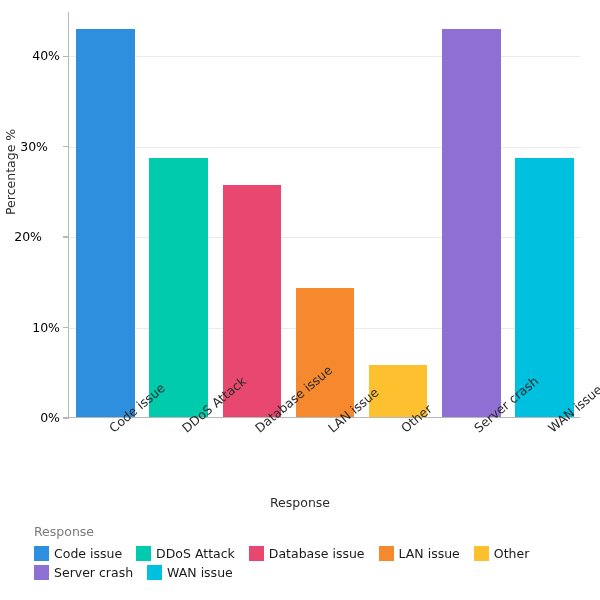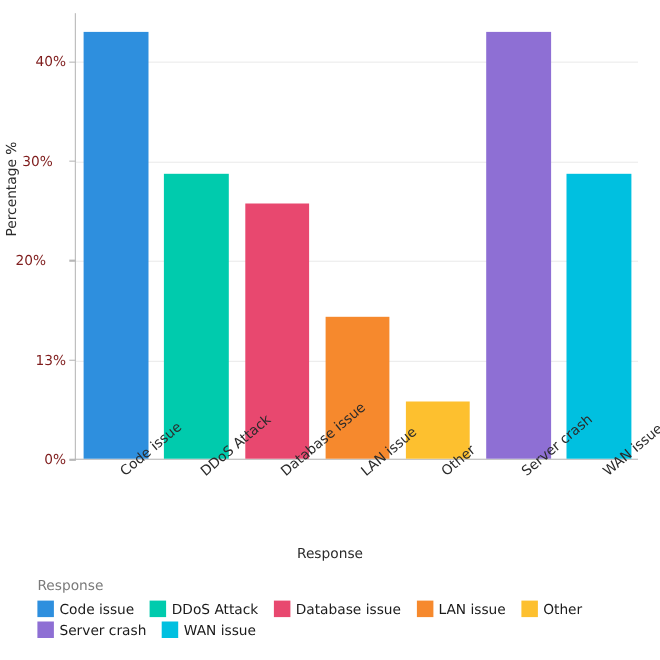--- a/index.html
+++ b/index.html
@@ -58,21 +58,21 @@
     position: absolute;
     bottom: 0;
   }
 
   
   .ytick-label {
     position: absolute;
     right: 602px;      
     text-align: right;
     font-size: 12.5px;
-    color: #7f1d1d;
+    color: #000000;
     white-space: nowrap;
   }
   .y-axis-title {
     position: absolute;
     left: 2px;
     top: 215px;
     transform: translateY(-50%) rotate(-90deg);
     transform-origin: left center;
     font-size: 12.5px;
     color: #2b2b2b;
@@ -145,21 +145,21 @@
 <body>
 
 <div id="chart-root">
 
   <div class="y-axis-title-wrap">
     <div class="y-axis-title">Percentage %</div>
   </div>
 
   <div id="ytick-labels">
       <div class="ytick-label" style="left: 22px; width: 38px; top: 410px;">0%</div>
-      <div class="ytick-label" style="left: 22px; width: 38px; top: 319.577px;">13%</div>
+      <div class="ytick-label" style="left: 22px; width: 38px; top: 319.577px;">10%</div>
       <div class="ytick-label" style="left: 4px; width: 38px; top: 229.154px;">20%</div>
       <div class="ytick-label" style="left: 10px; width: 38px; top: 138.731px;">30%</div>
       <div class="ytick-label" style="left: 22px; width: 38px; top: 48.3073px;">40%</div>
     </div>
 
   <div class="plot-area">
     <div id="gridlines">
         <div class="tickmark" style="top: 405.3px;"></div>
         <div class="gridline" style="top: 315.577px;"></div>
         <div class="tickmark" style="top: 314.877px;"></div>

